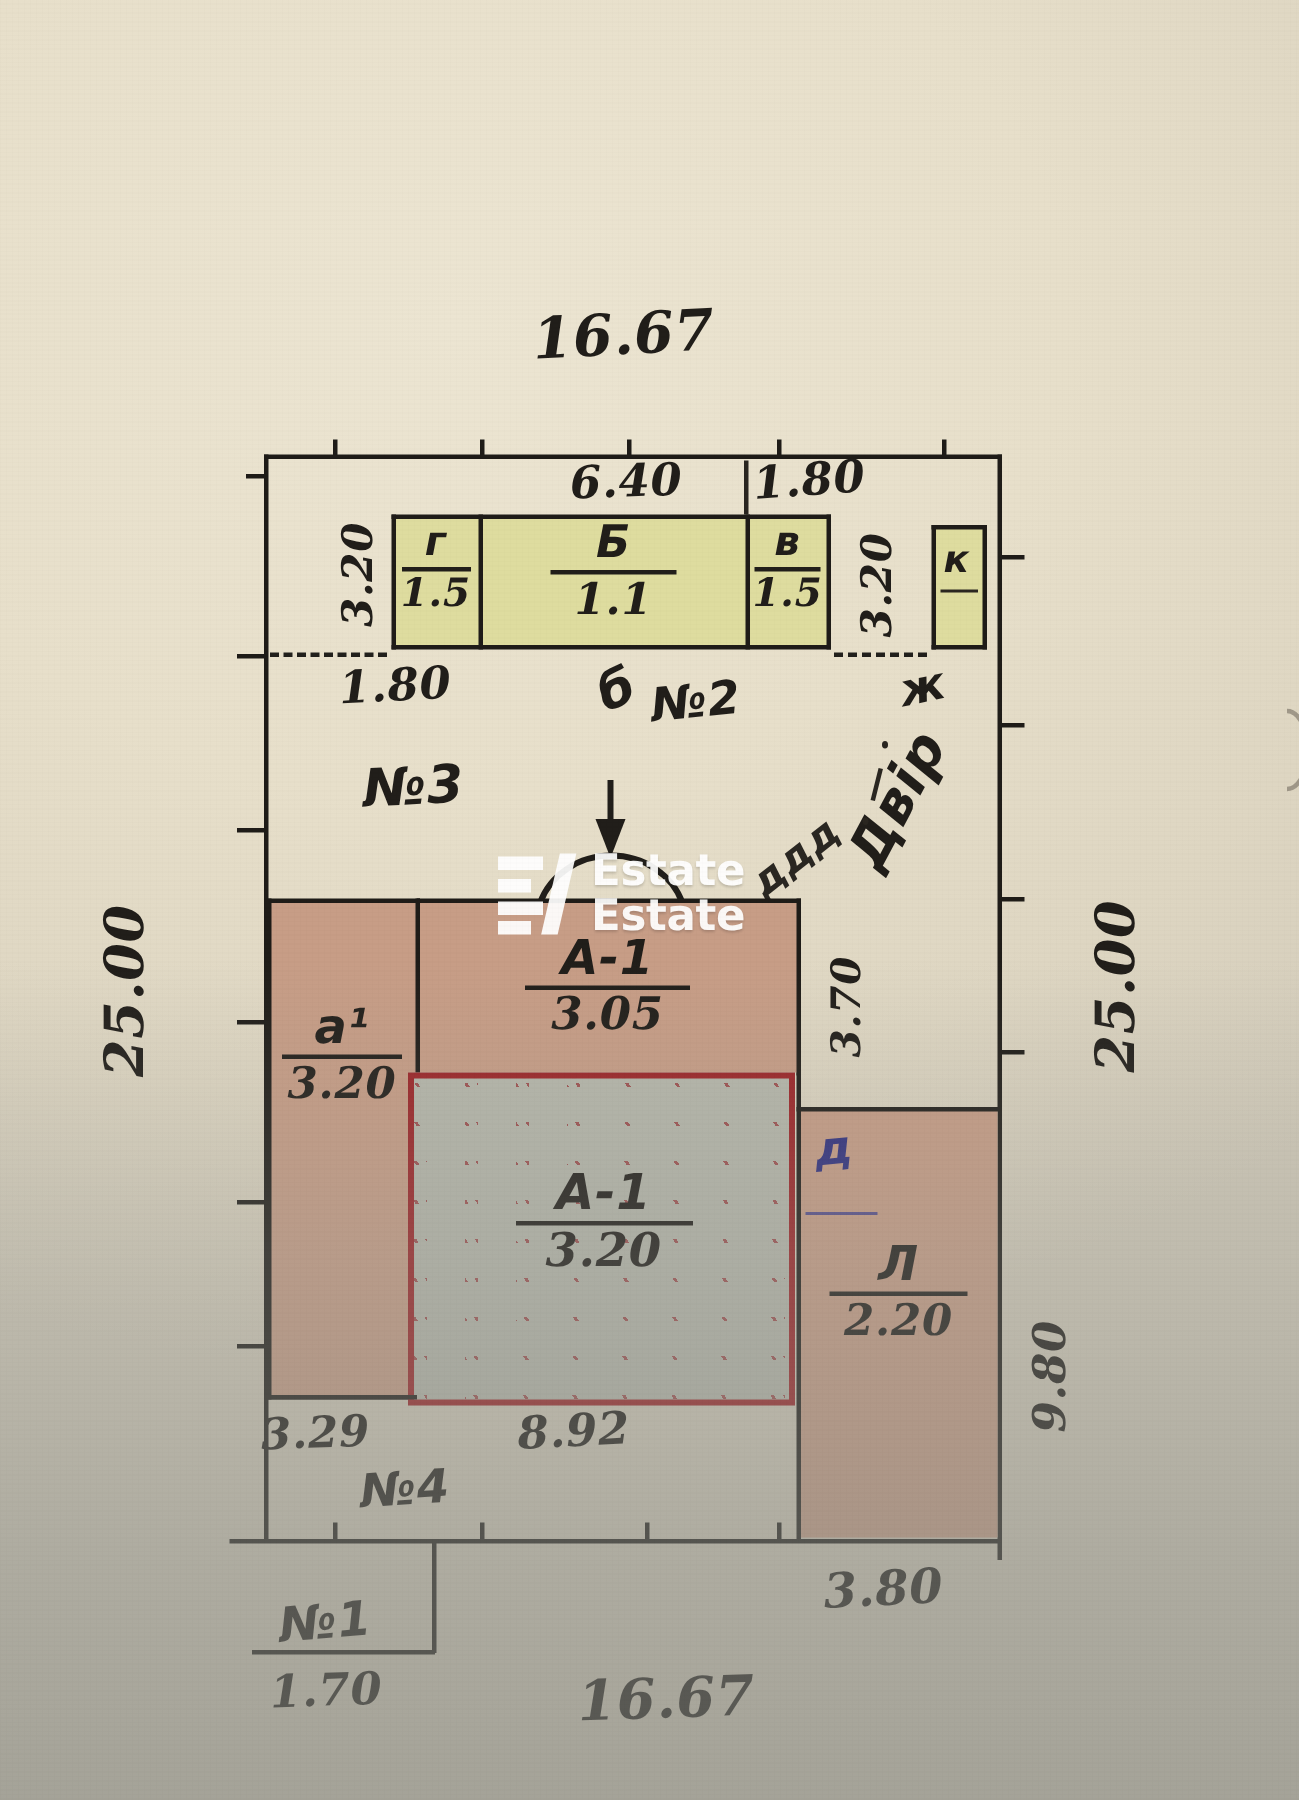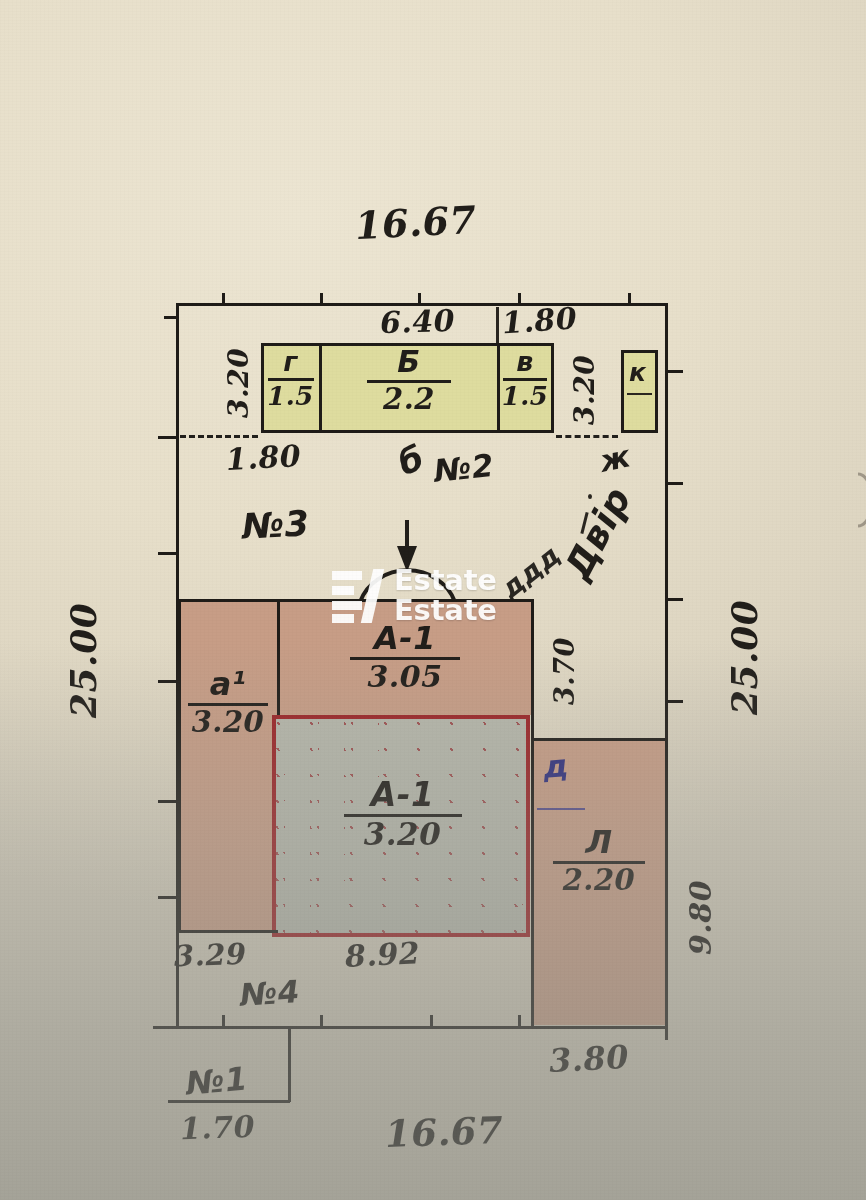--- a/index.html
+++ b/index.html
@@ -143,21 +143,21 @@
 
   <div class="ink hand frac" style="left:263px;top:348px;width:55px;">
     <span class="num cyr">г</span>
     <span class="rule" style="width:46px;"></span>
     <span class="den">1.5</span>
   </div>
 
   <div class="ink hand frac" style="left:325px;top:347px;width:168px;">
     <span class="num cyr" style="font-size:30px;">Б</span>
     <span class="rule" style="width:84px;"></span>
-    <span class="den" style="font-size:29px;">2.2</span>
+    <span class="den" style="font-size:29px;">1.1</span>
   </div>
 
   <div class="ink hand frac" style="left:500px;top:348px;width:50px;">
     <span class="num cyr">в</span>
     <span class="rule" style="width:44px;"></span>
     <span class="den">1.5</span>
   </div>
 
   <div class="ink hand rot90" style="left:222px;top:418px;font-size:28px;">3.20</div>
   <div class="ink hand rot90" style="left:568px;top:425px;font-size:28px;">3.20</div>

